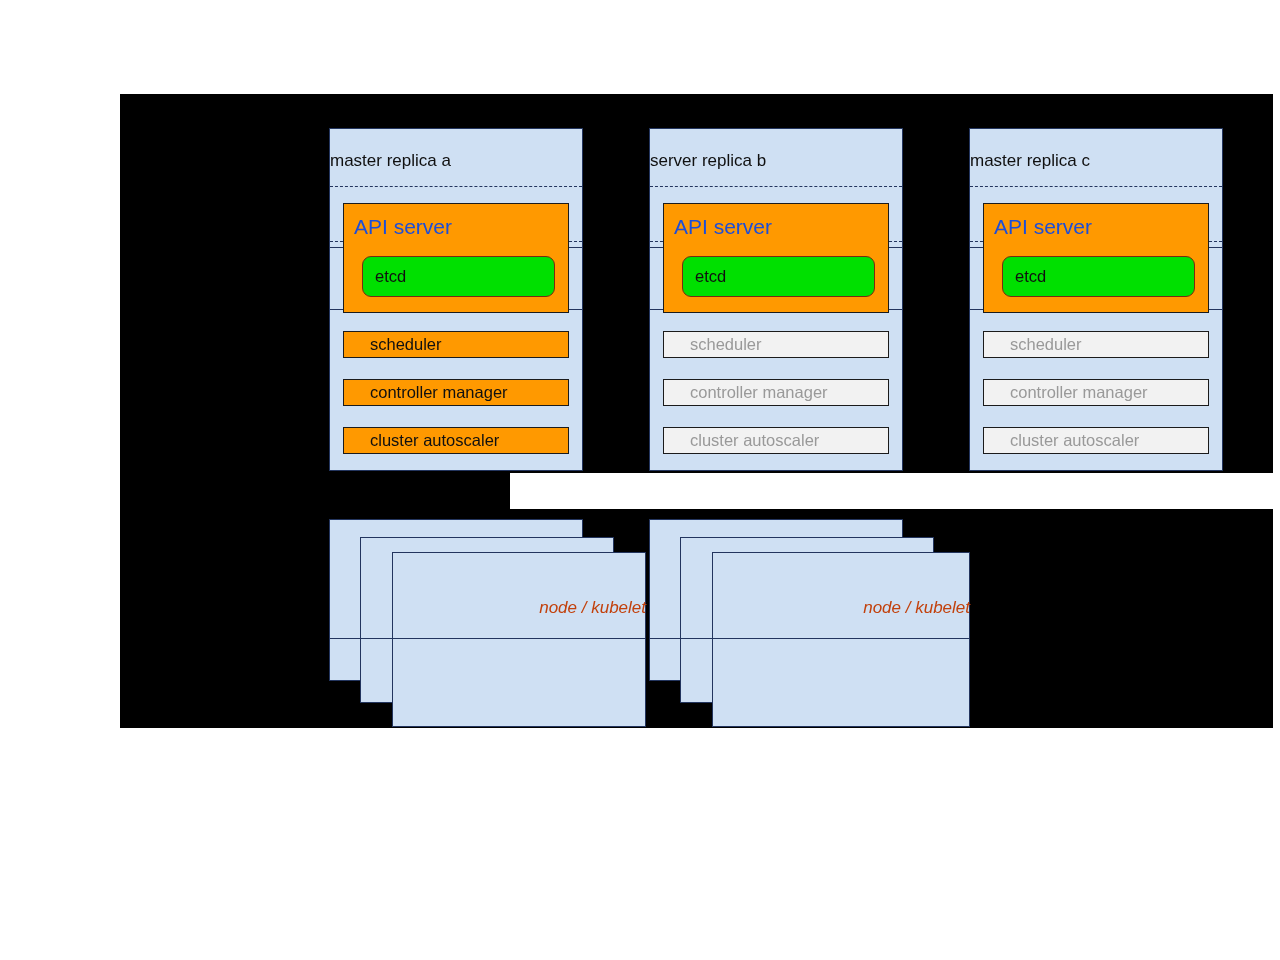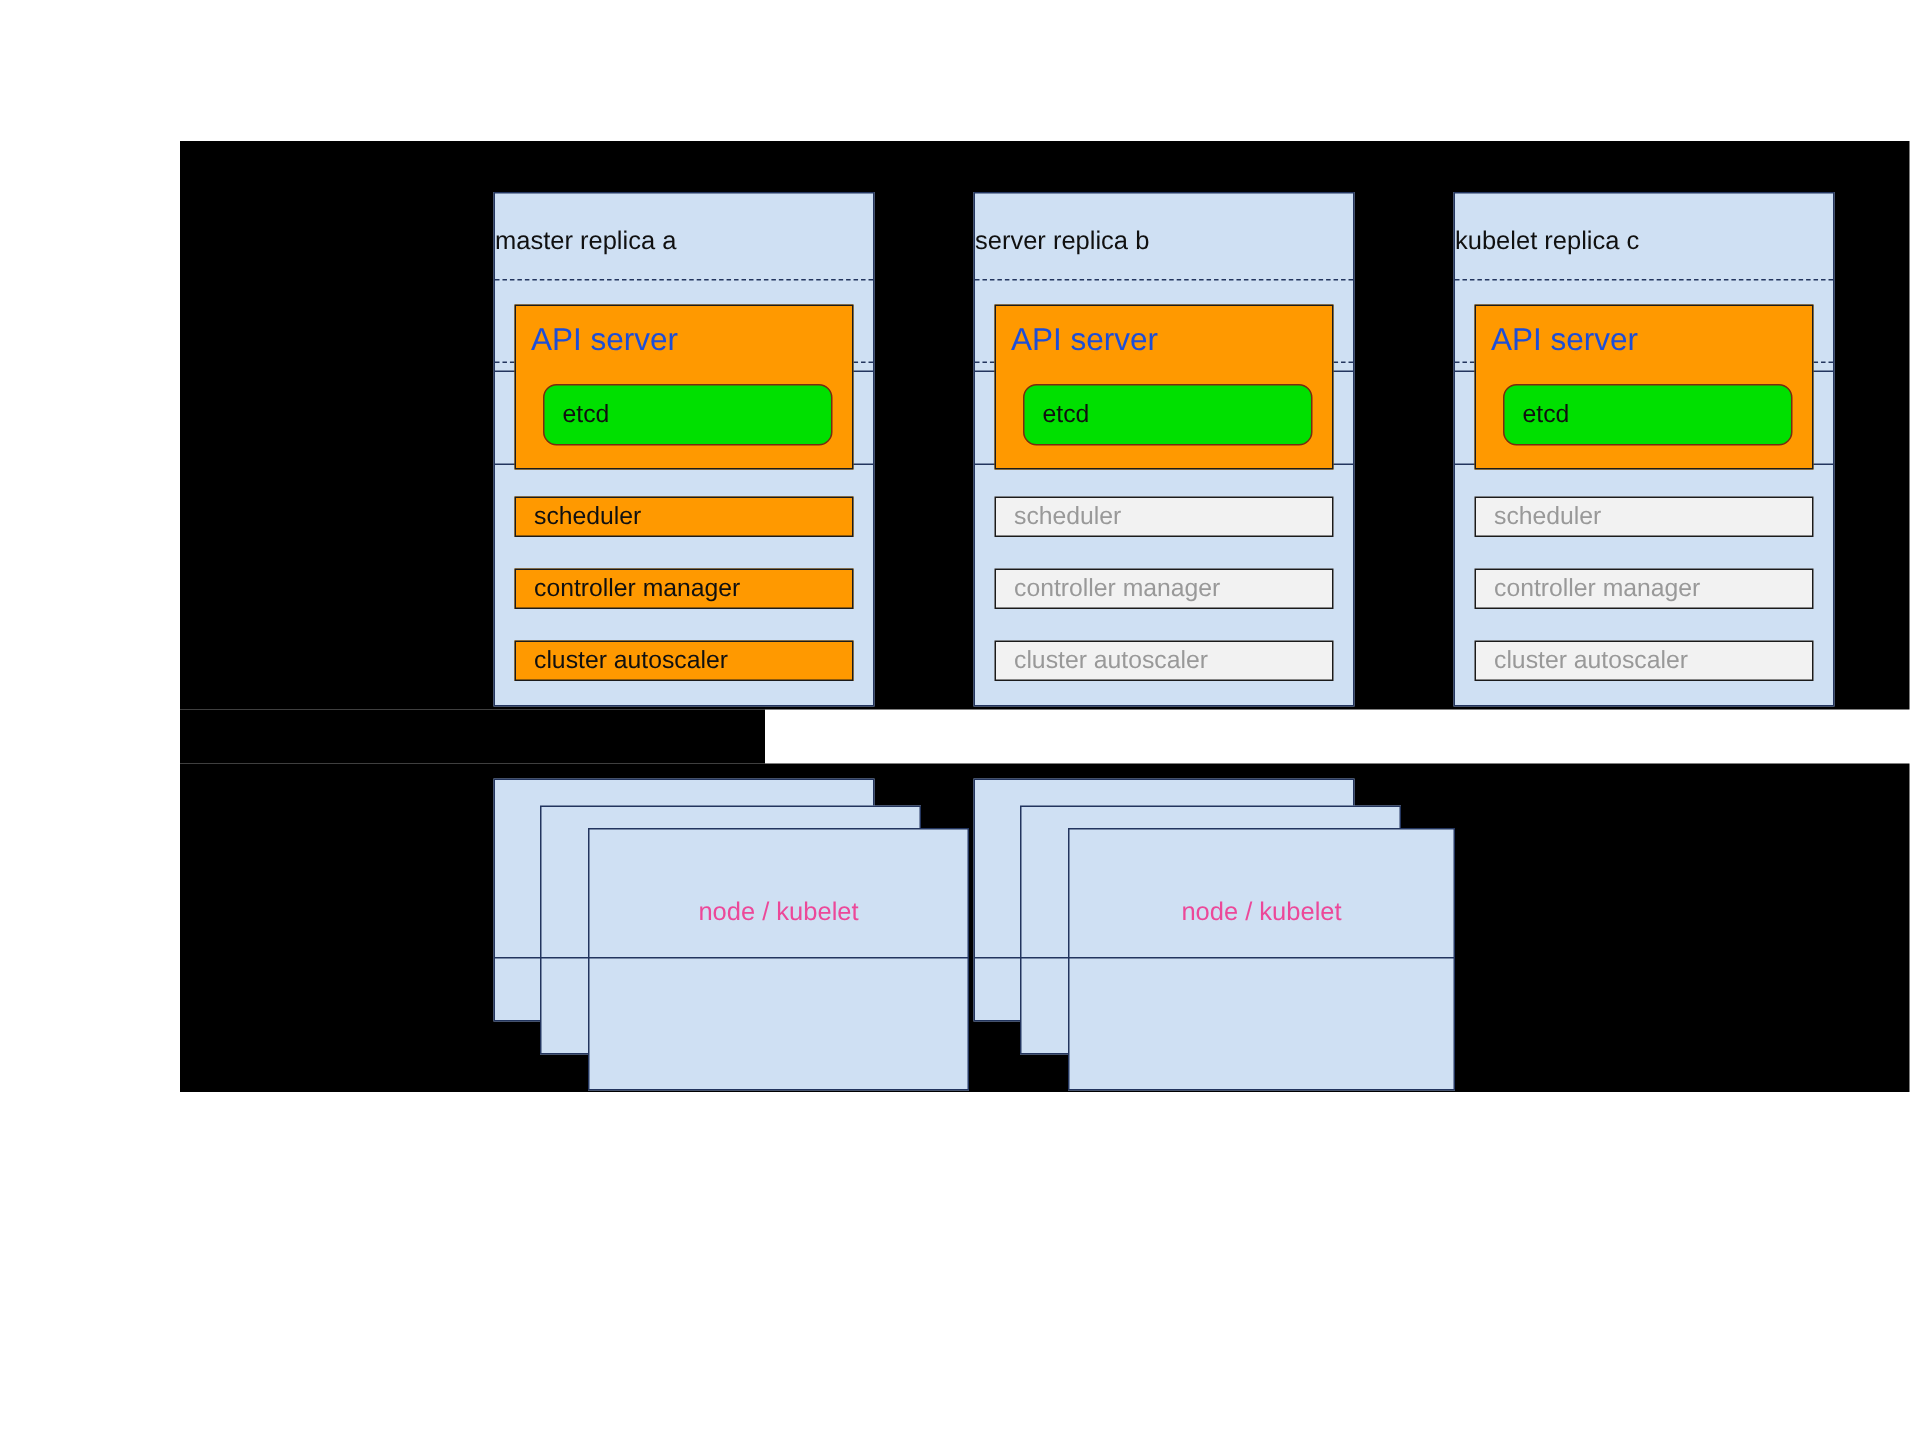--- a/index.html
+++ b/index.html
@@ -61,21 +61,21 @@
 
   
   .comp {
     position: absolute;
     box-sizing: border-box;
     border: 1px solid #1b1b1b;
     font-size: 16.5px;
     line-height: 1;
     display: flex;
     align-items: center;
-    padding-left: 12px;
+    padding-left: 26px;
     z-index: 9;
   }
   .comp.active {
     background: #ff9900;
     color: #101010;
   }
   .comp.inactive {
     background: #f2f2f2;
     color: #999999;
   }
@@ -112,24 +112,25 @@
   
   .nodecard {
     position: absolute;
     box-sizing: border-box;
     background: #cfe0f3;
     border: 1px solid #23355e;
   }
   .node-label {
     position: absolute;
     font-size: 17px;
-    color: #ec4899;
-    text-align: center;
+    color: #c2410c;
+    text-align: right;
     z-index: 30;
     line-height: 20px;
+    font-style: italic;
   }
   .node-divider {
     position: absolute;
     height: 0;
     border-top: 1px solid #23355e;
   }
 </style>
 </head>
 <body>
 
@@ -182,21 +183,21 @@
     <span>scheduler</span>
   </div>
   <div class="comp inactive" style="left:663px; top:379px; width:226px; height:27px;">
     <span>controller manager</span>
   </div>
   <div class="comp inactive" style="left:663px; top:427px; width:226px; height:27px;">
     <span>cluster autoscaler</span>
   </div>
 
   <div class="abs replica" style="left:969px; top:128px; width:254px; height:343px;">
-    <div class="replica-title">kubelet replica c</div>
+    <div class="replica-title">master replica c</div>
   </div>
   <div class="hrule-dashed" style="left:970px; top:186px; width:252px;"></div>
   <div class="hrule-dashed" style="left:970px; top:241px; width:252px;"></div>
   <div class="hrule-solid" style="left:970px; top:247px; width:252px;"></div>
   <div class="hrule-solid" style="left:970px; top:309px; width:252px;"></div>
 
   <div class="apiserver-panel" style="left:983px; top:203px; width:226px; height:110px;"></div>
   <div class="apiserver-label" style="left:994px; top:215px;">API server</div>
   <div class="etcd" style="left:1002px; top:256px; width:193px; height:41px;">
     <span>etcd</span>

